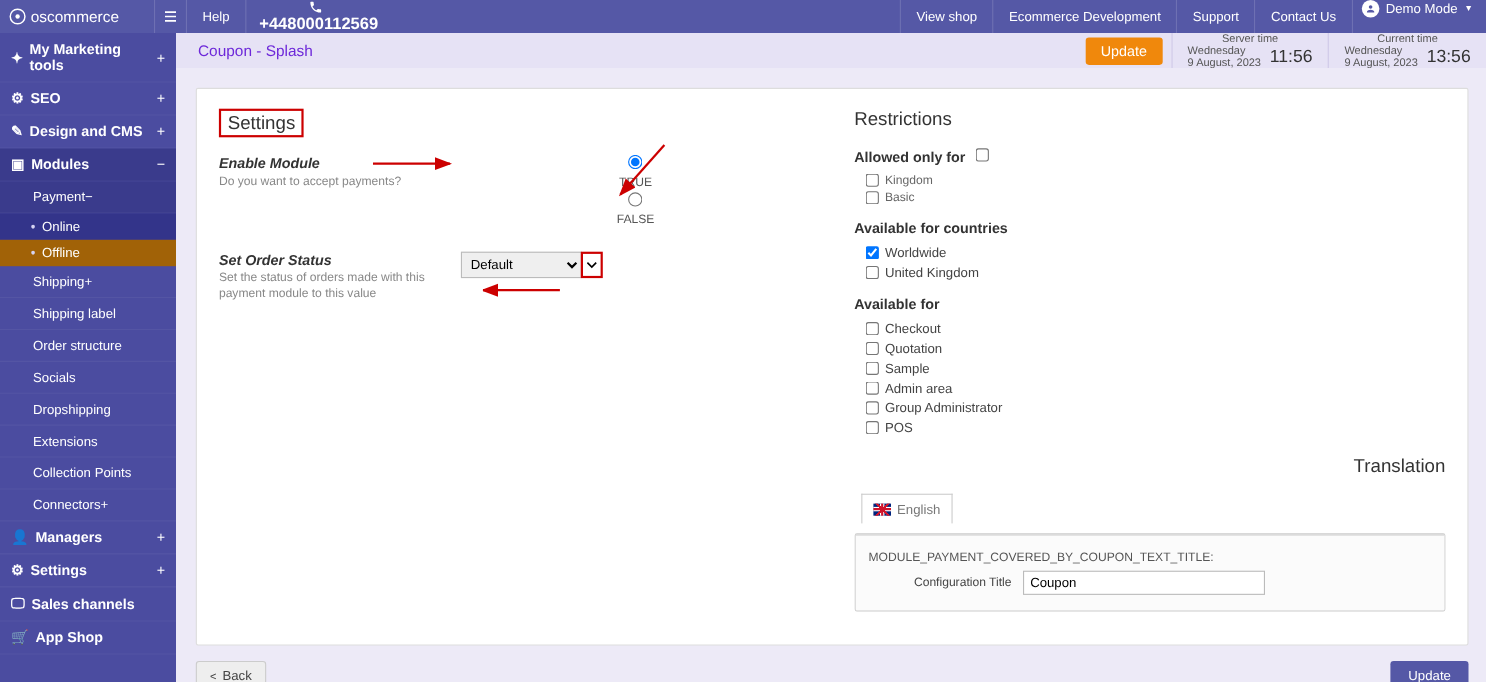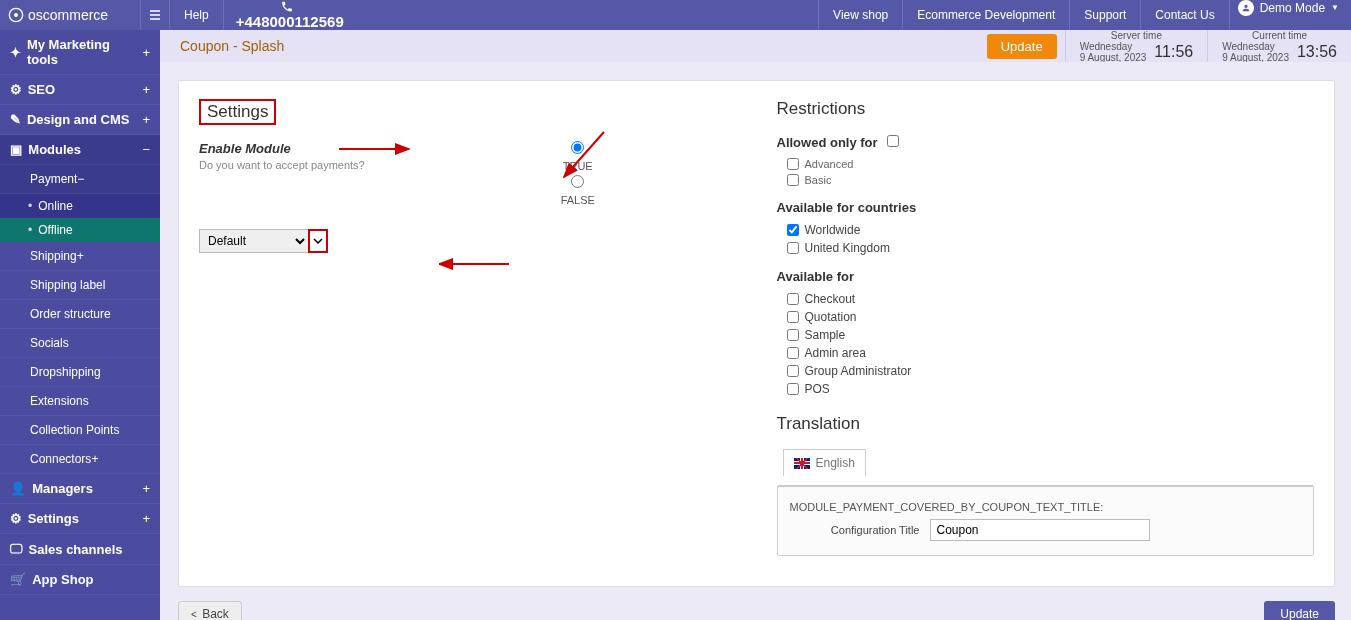--- a/index.html
+++ b/index.html
@@ -67,21 +67,21 @@
     display:flex;align-items:center;justify-content:center;
     color:#5558a6; font-size:10px;
   }
   
   .subheader {
     display:flex; align-items:center;
     height:32px;
     background:#e6e2f5;
     padding-left:180px;
   }
-  .page-title { font-size:14px; color:#a16207; }
+  .page-title { font-size:14px; color:#6d28d9; }
   .sub-spacer { flex:1; }
   .btn-update-top {
     background:#f0880c; color:#fff; border:none;
     padding:5px 14px; border-radius:3px;
     font-size:13px; margin-right:8px; cursor:pointer;
   }
   .time-block {
     border-left:1px solid #cfc8e8;
     padding: 0 14px; height:100%;
     display:flex; flex-direction:column; justify-content:center;
@@ -318,21 +318,21 @@
         <span>▣</span>
         <span>Modules</span>
       </span>
     <span>−</span>
   </div>
   <div class="side-plain" style="background:#3a3b8c;">
     <span>Payment</span>
     <span>−</span>
   </div>
   <div class="side-sub sel" style="background:#33348a;"><span>Online</span></div>
-  <div class="side-sub" style="background:#0f766e;"><span>Offline</span></div>
+  <div class="side-sub" style="background:#a16207;"><span>Offline</span></div>
   <div class="side-plain">
     <span>Shipping</span>
     <span>+</span>
   </div>
   <div class="side-plain">
       <span>Shipping label</span>
     </div>
   <div class="side-plain">
       <span>Order structure</span>
     </div>
@@ -399,20 +399,24 @@
             <span>TRUE</span>
           </div>
           <div class="radio-row">
             <input type="radio" name="en" style="">
             <span>FALSE</span>
           </div>
         </div>
       </div>
 
       <div class="setting-row">
+        <div class="setting-label">
+          <div class="ttl">Set Order Status</div>
+          <div class="desc">Set the status of orders made with this payment module to this value</div>
+        </div>
         <div class="setting-ctrl">
           <div class="select-wrap">
             <select>
               <option>Default</option>
             </select>
             <div class="select-caret-hl">
               <svg width="10" height="10" viewBox="0 0 10 10">
                   <path d="M1 3l4 4 4-4" fill="none" stroke="#000" stroke-width="1.5"></path>
                 </svg>
             </div>
@@ -450,21 +454,21 @@
 
     <div class="col">
       <h3 class="sect">Restrictions</h3>
 
       <div class="rest-h4">
         <span>Allowed only for</span>
         <input type="checkbox" style="margin-left: 6px;">
       </div>
       <div class="chk-row small">
           <input type="checkbox" style="">
-          <span>Advanced</span>
+          <span>Kingdom</span>
         </div>
       <div class="chk-row small">
           <input type="checkbox" style="">
           <span>Basic</span>
         </div>
 
       <div class="rest-h4" style="margin-top:14px;">Available for countries</div>
       <div class="chk-row">
           <input type="checkbox" checked="" style="">
           <span>Worldwide</span>
@@ -493,21 +497,21 @@
         </div>
       <div class="chk-row">
           <input type="checkbox" style="">
           <span>Group Administrator</span>
         </div>
       <div class="chk-row">
           <input type="checkbox" style="">
           <span>POS</span>
         </div>
 
-      <h3 class="sect" style="margin-top:18px;">Translation</h3>
+      <h3 class="sect" style="margin-top:18px;text-align:right;">Translation</h3>
       <div>
         <span class="trans-tab">
           <span class="flag-uk"></span>
           <span>English</span>
         </span>
         <div class="trans-tabs">
           <div class="trans-body">
             <div class="key">MODULE_PAYMENT_COVERED_BY_COUPON_TEXT_TITLE:</div>
             <div class="cfg-row">
               <div class="cfg-lbl">Configuration Title</div>

